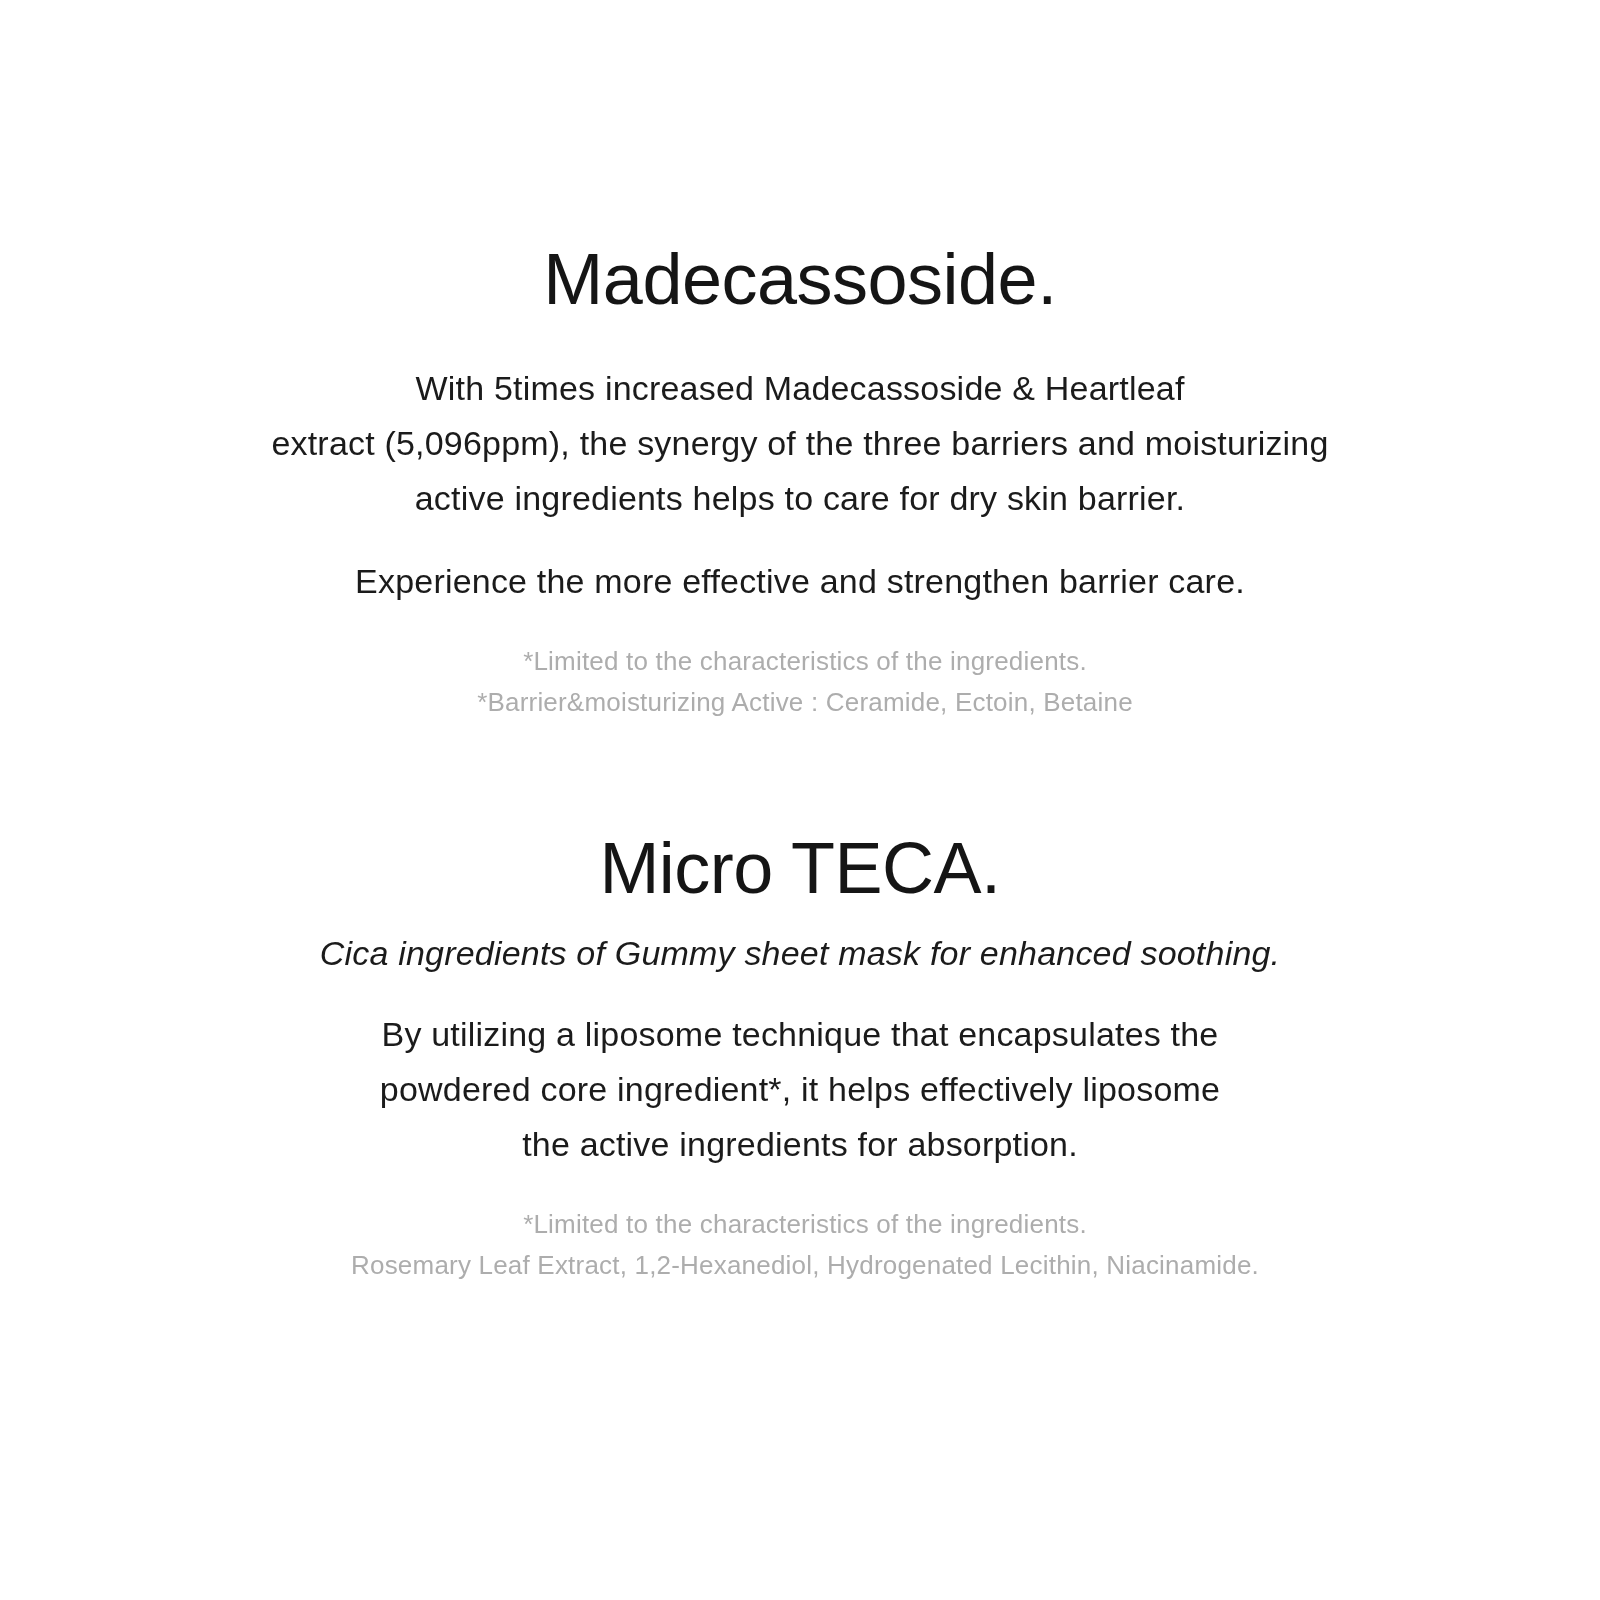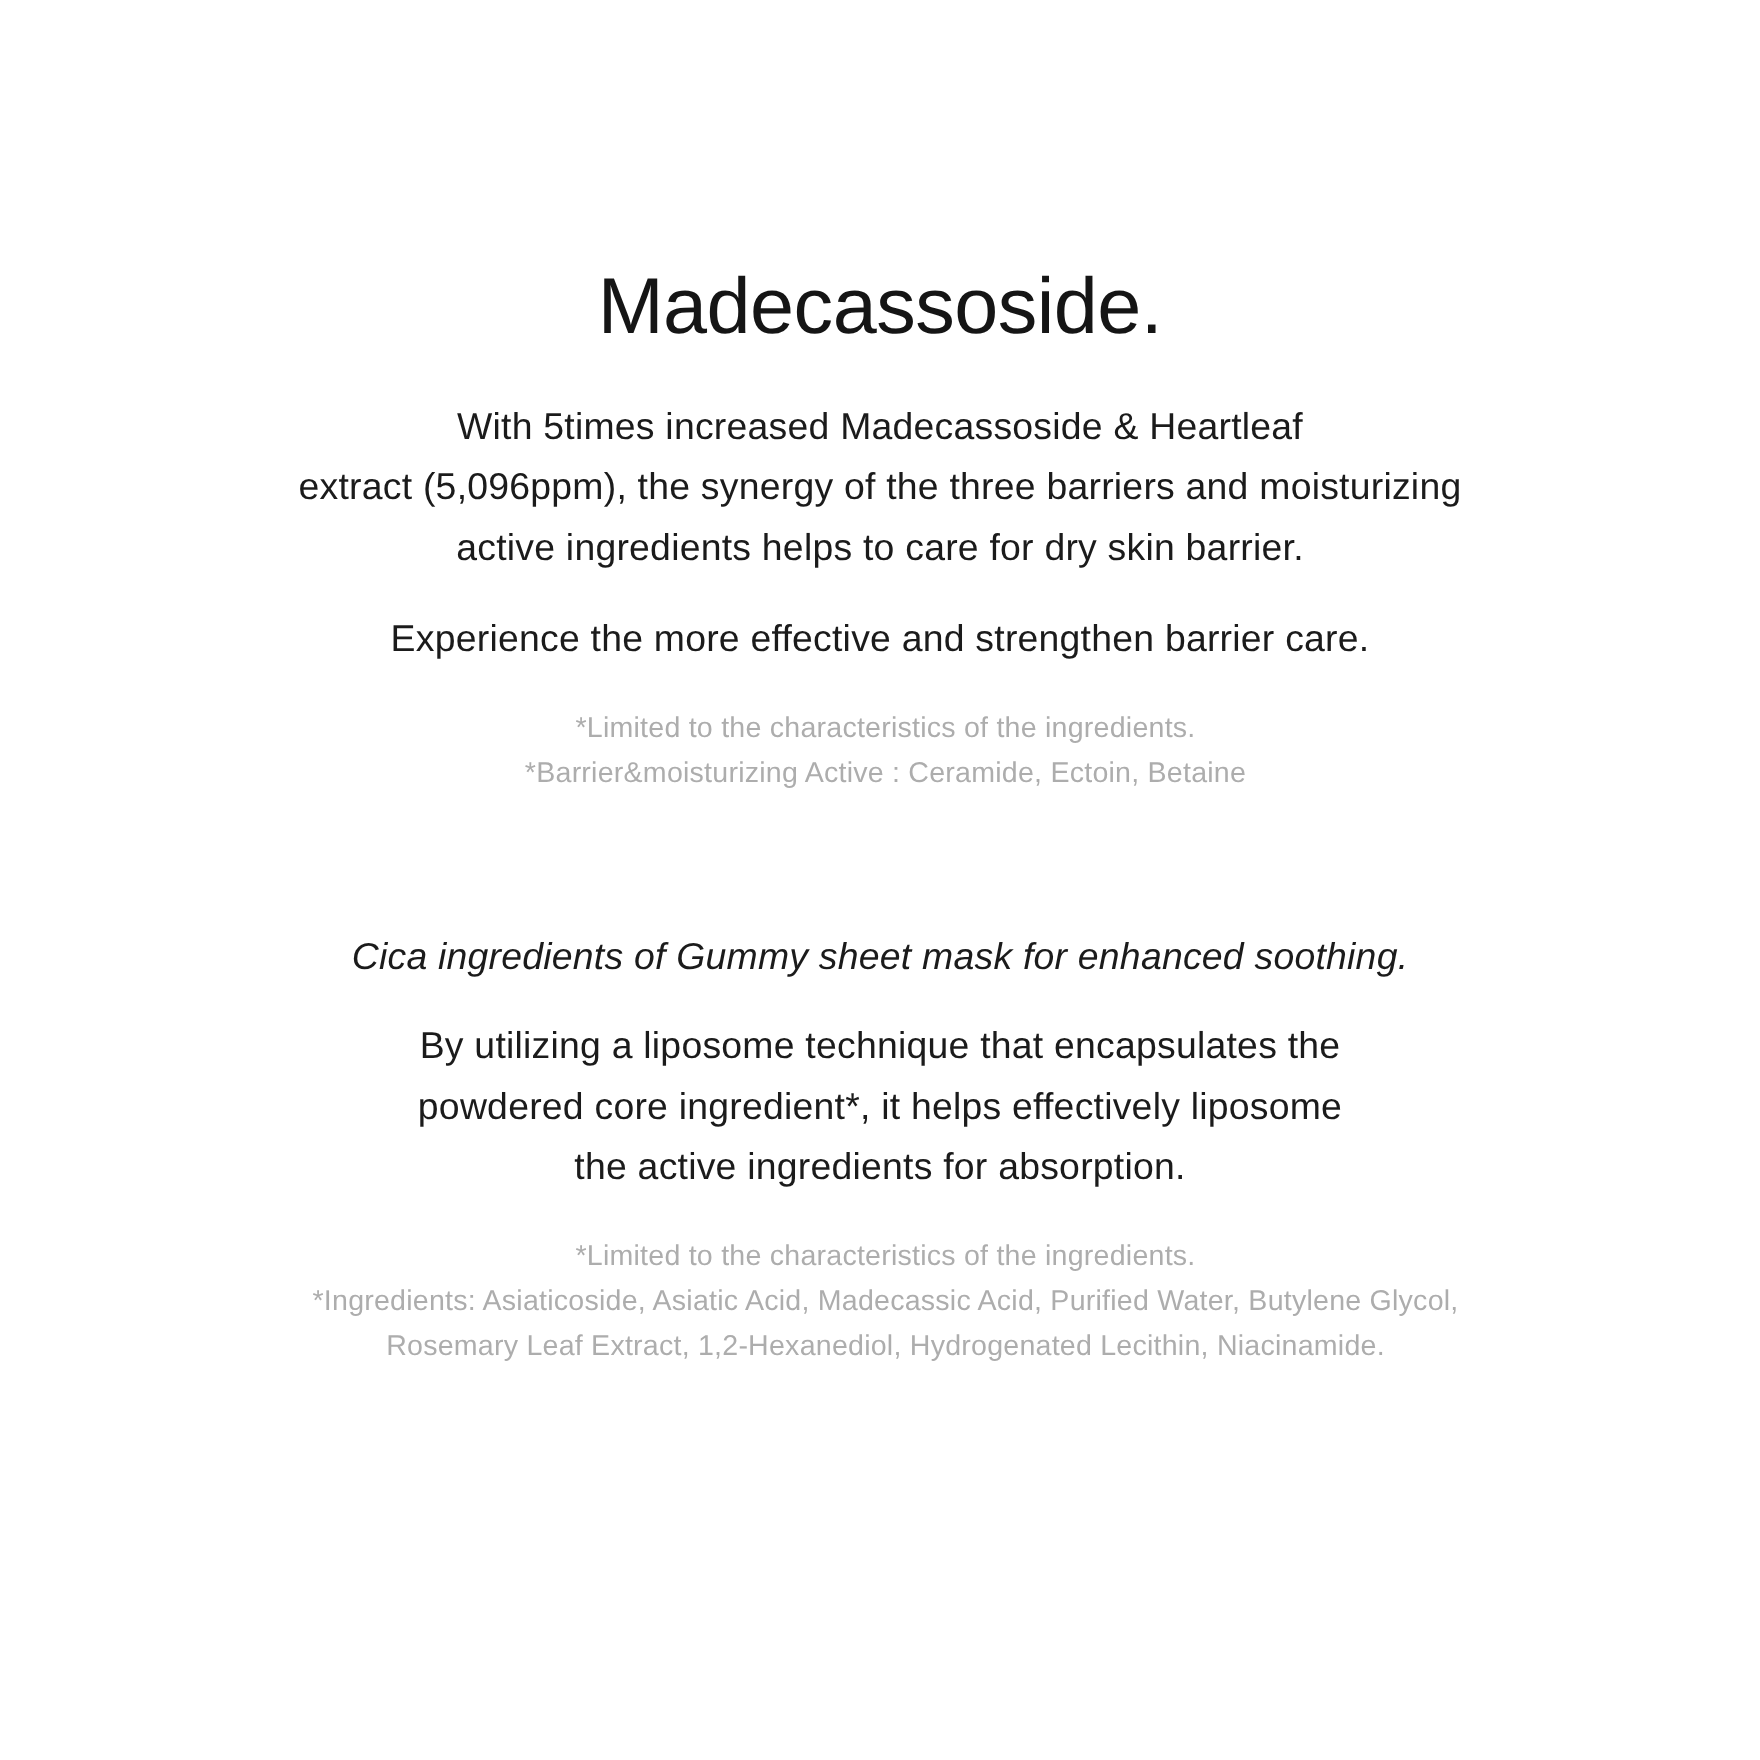--- a/index.html
+++ b/index.html
@@ -71,31 +71,31 @@
       <div class="body-line">Experience the more effective and strengthen barrier care.</div>
     </div>
 
     <div class="s1-notes">
       <div class="note-line">*Limited to the characteristics of the ingredients.</div>
       <div class="note-line">*Barrier&amp;moisturizing Active : Ceramide, Ectoin, Betaine</div>
     </div>
   </div>
 
   <div class="section section2">
+    <h1 class="section-title">Micro TECA.</h1>
 
     <div class="s2-para1">
       <div class="body-line">Cica ingredients of Gummy sheet mask for enhanced soothing.</div>
     </div>
 
     <div class="s2-para2">
       <div class="body-line">By utilizing a liposome technique that encapsulates the</div>
       <div class="body-line">powdered core ingredient*, it helps effectively liposome</div>
       <div class="body-line">the active ingredients for absorption.</div>
     </div>
 
     <div class="s2-notes">
       <div class="note-line">*Limited to the characteristics of the ingredients.</div>
-      <div class="note-line">*Ingredients: Asiaticoside, Asiatic Acid, Madecassic Acid, Purified Water, Butylene Glycol,</div>
       <div class="note-line">Rosemary Leaf Extract, 1,2-Hexanediol, Hydrogenated Lecithin, Niacinamide.</div>
     </div>
   </div>
 
 </div>
 
 </body></html>

